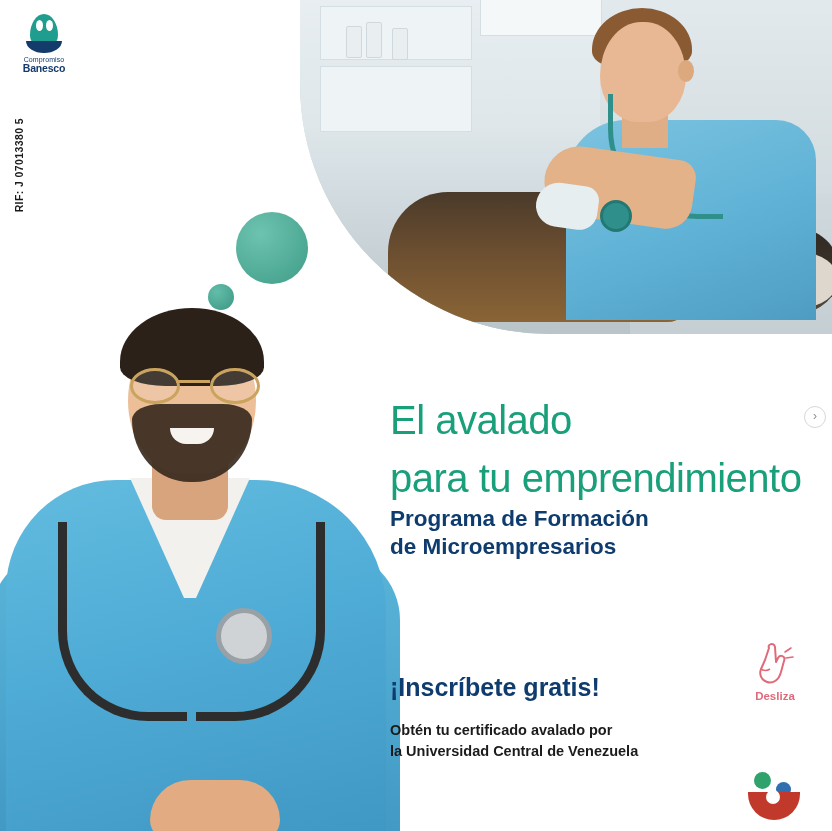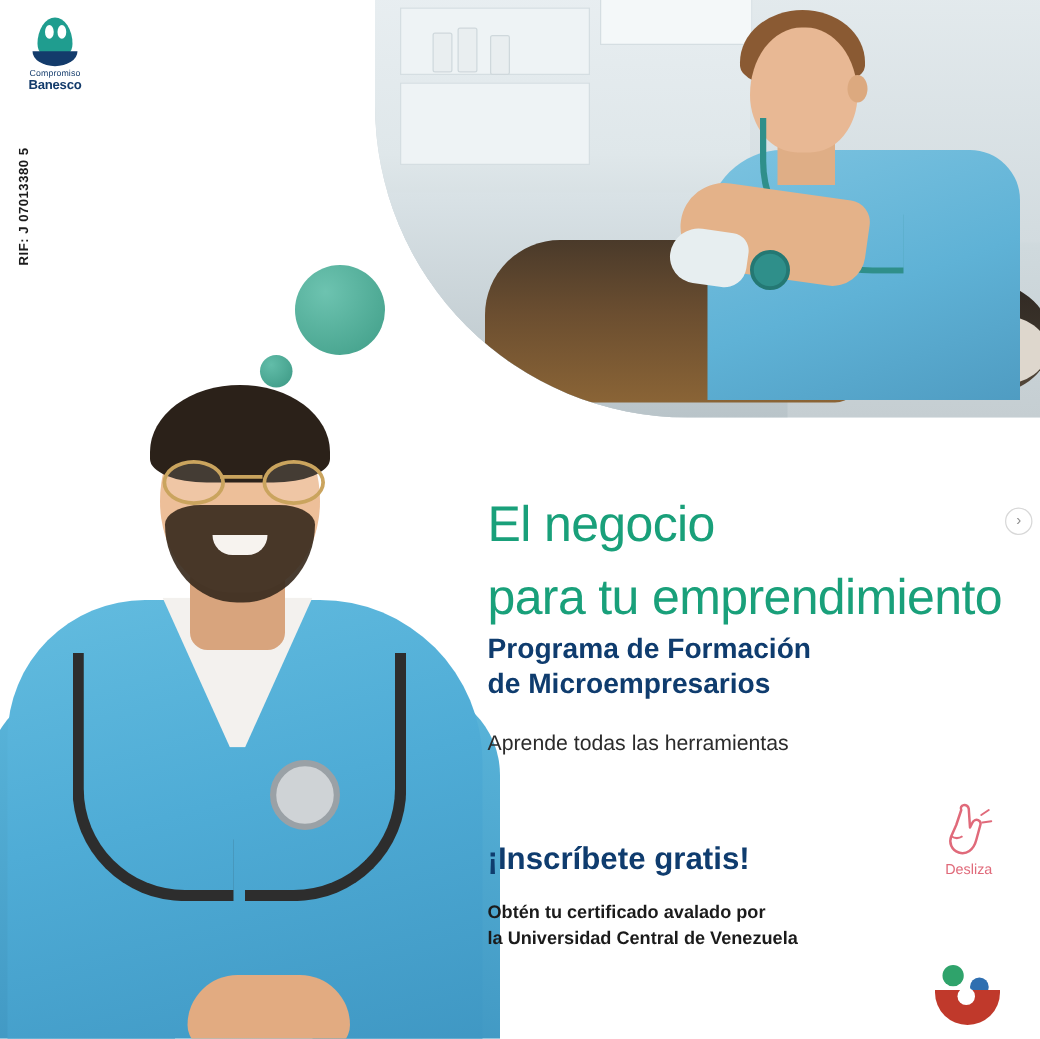--- a/index.html
+++ b/index.html
@@ -477,21 +477,21 @@
   }
   .swipe-icon {
     width: 40px;
     height: 46px;
     margin: 0 auto;
   }
   .swipe-label {
     margin-top: 2px;
     font-size: 11.5px;
     color: #e06a7a;
-    font-weight: normal;
+    font-weight: bold;
   }
 
   
   .mini-logo {
     position: absolute;
     left: 748px;
     top: 772px;
     width: 52px;
     height: 50px;
   }
@@ -612,31 +612,30 @@
       <div class="lens r"></div>
       <div class="bridge"></div>
     </div>
     <div class="p-stetho-l"></div>
     <div class="p-stetho-r"></div>
     <div class="p-stetho-chest"></div>
     <div class="p-hands"></div>
   </div>
 
   <div class="headline">
-    <div class="l1">El negocio</div>
+    <div class="l1">El avalado</div>
     <div class="l2">para tu emprendimiento</div>
   </div>
 
   <div class="subhead">
     <div>Programa de Formación</div>
     <div>de Microempresarios</div>
   </div>
 
   <div class="paragraph">
-    <div>Aprende todas las herramientas</div>
   </div>
 
   <div class="cta">¡Inscríbete gratis!</div>
 
   <div class="certificate">
     <div>Obtén tu certificado avalado por</div>
     <div>la Universidad Central de Venezuela</div>
   </div>
 
   <div class="swipe">

